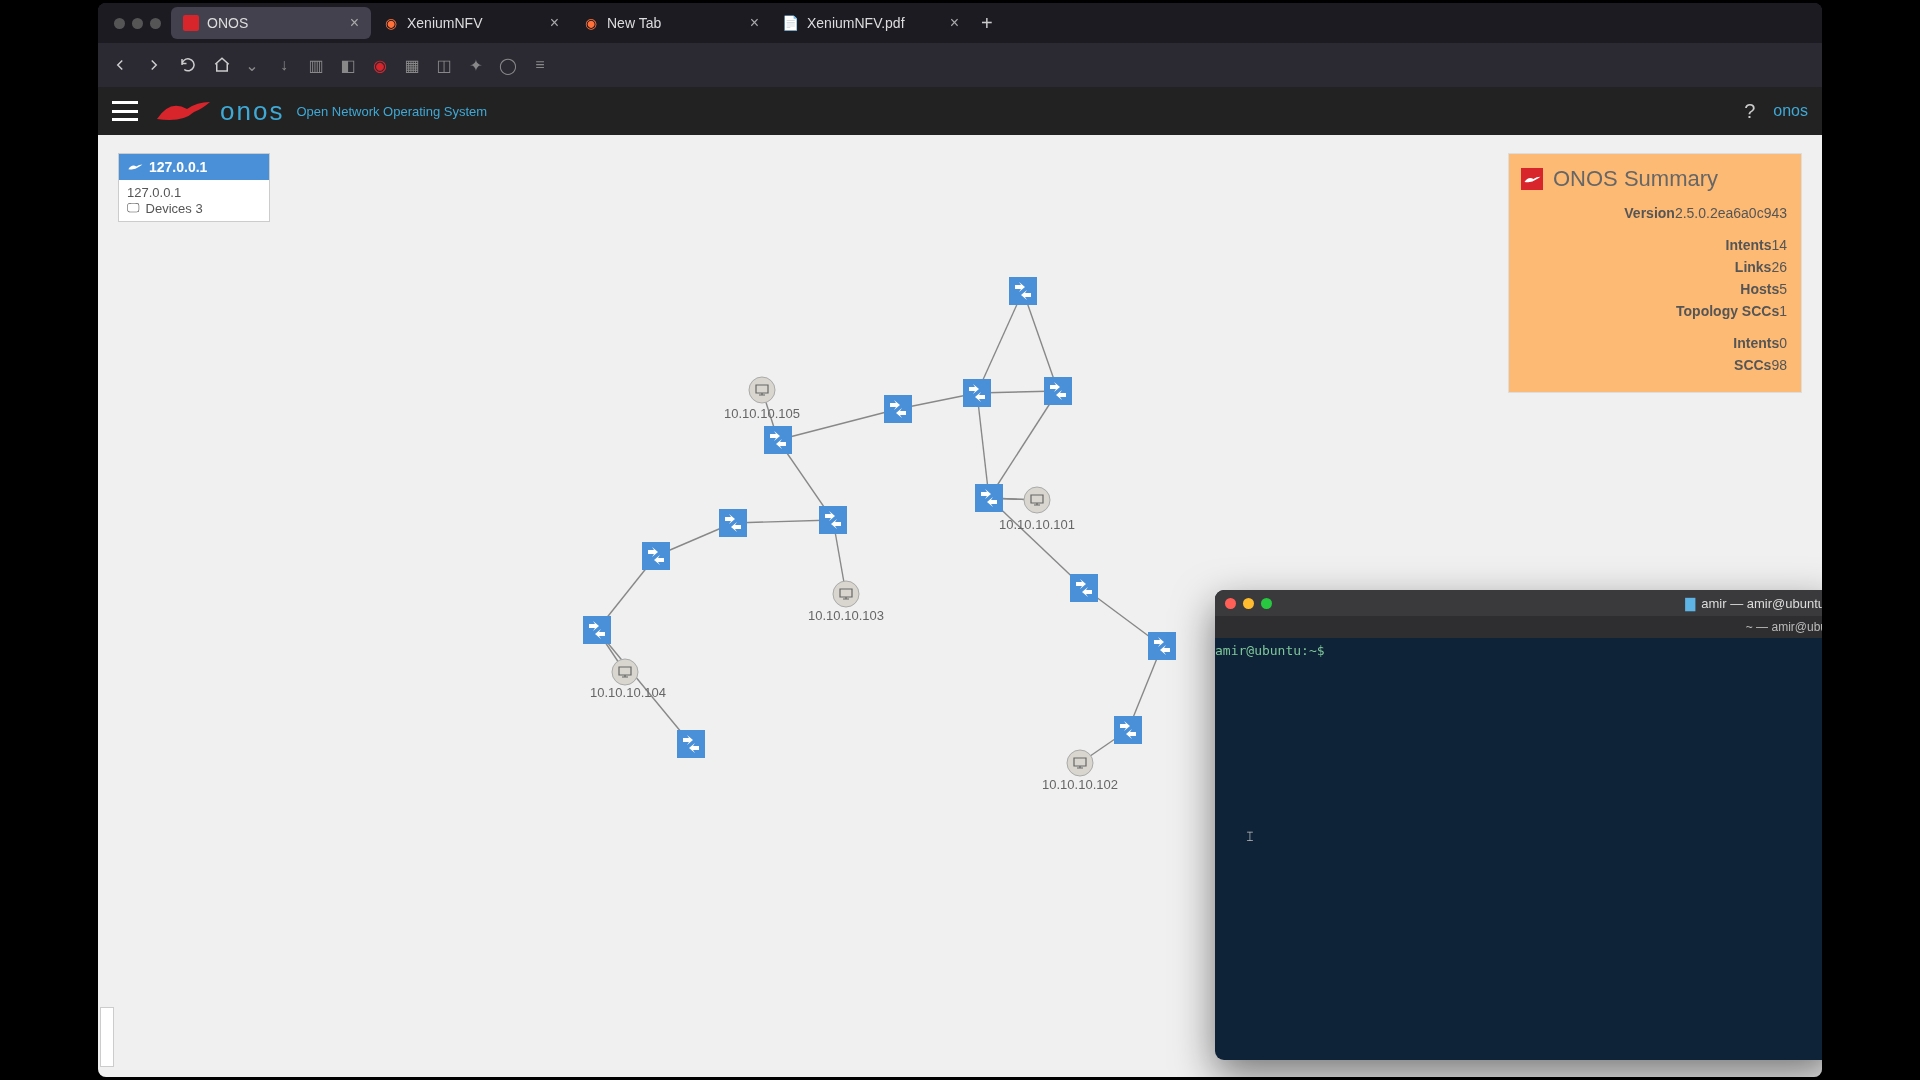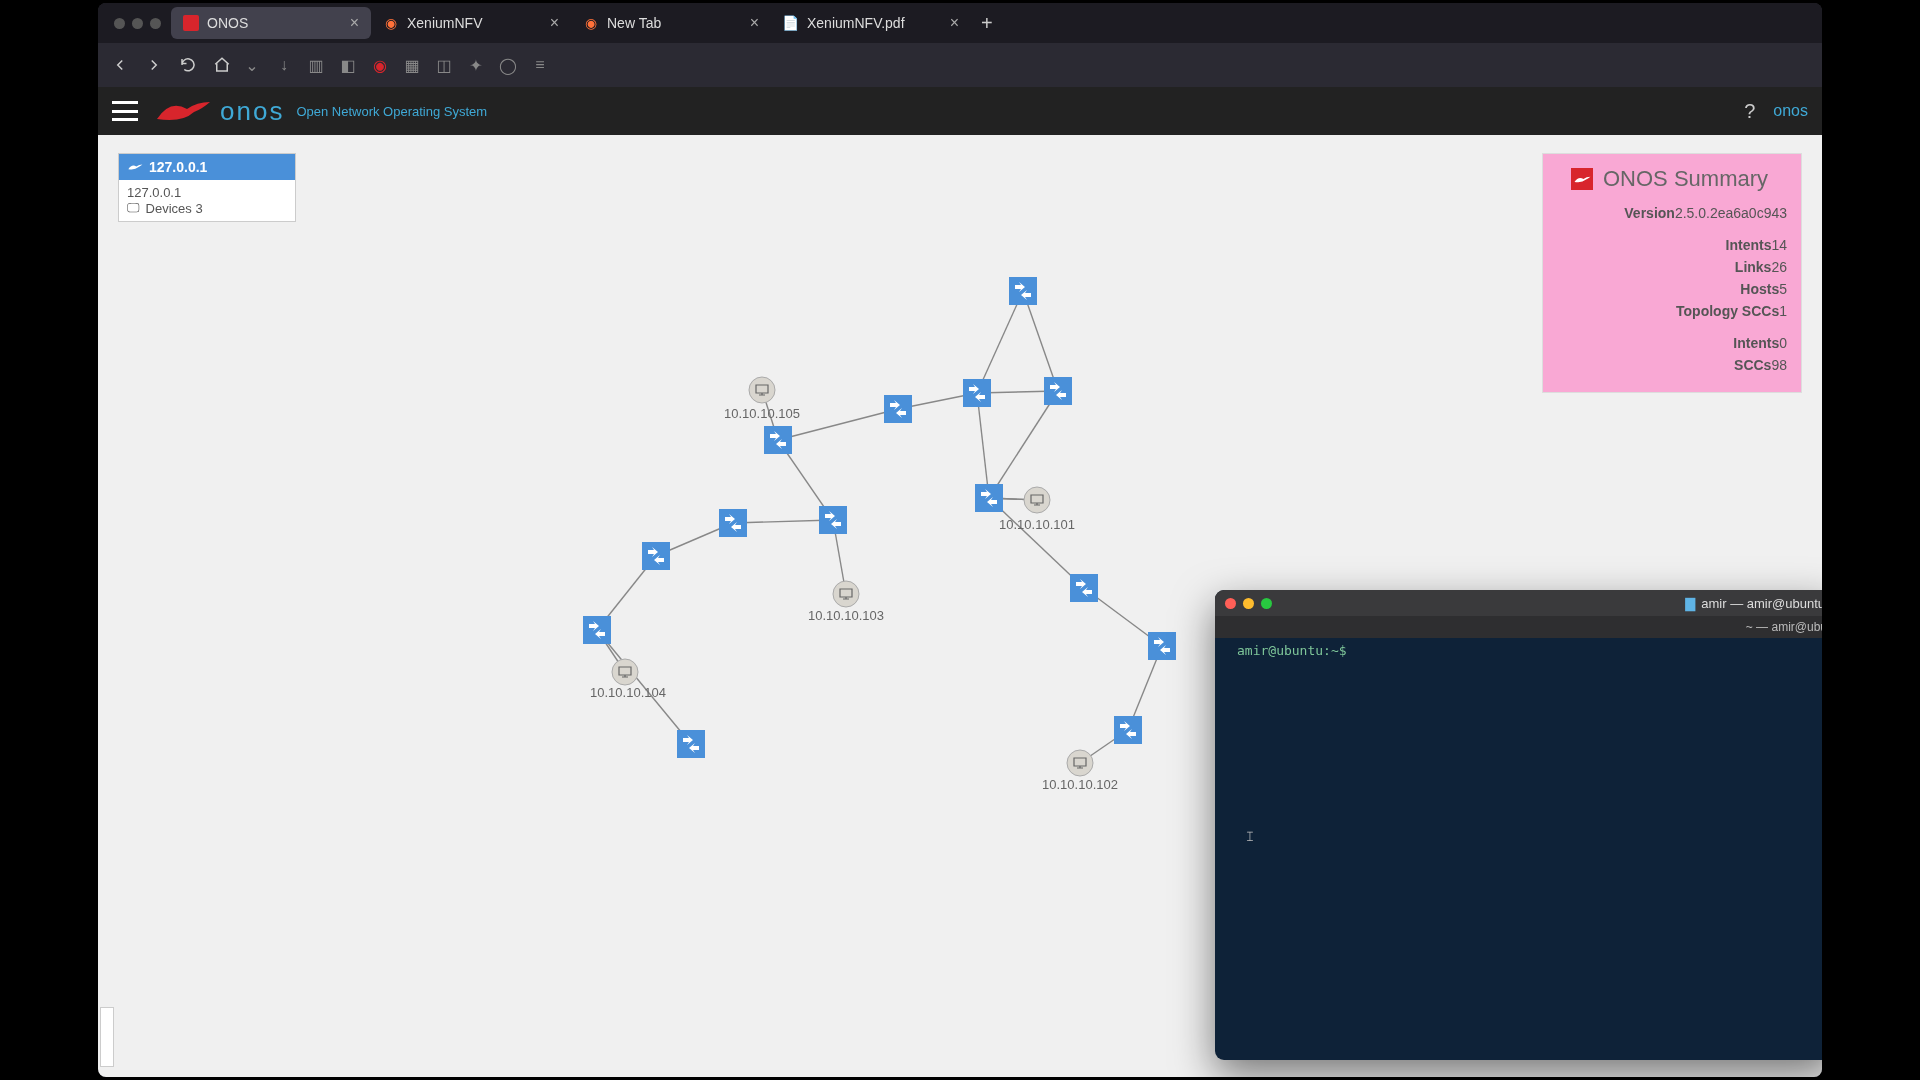--- a/index.html
+++ b/index.html
@@ -76,35 +76,35 @@
 .user{color:#3fa9d6;font-size:16px;}
 
 .canvas-area{
   position:relative; background:#f0f0f0;
   height: calc(100% - 40px - 44px - 48px);
   overflow:hidden;
 }
 
 .cluster-panel{
   position:absolute; left:20px; top:18px;
-  width:178px; background:#fff; border:1px solid #ccc;
+  width:152px; background:#fff; border:1px solid #ccc;
   font-size:13px; color:#555;
 }
 .cluster-head{
   background:#4a90d9;color:#fff;padding:5px 8px;font-weight:bold;
   display:flex;align-items:center;gap:6px;font-size:14px;
 }
 .cluster-body{padding:5px 8px;}
 .cluster-row{display:flex;align-items:center;gap:6px;}
 .cluster-row .dev-icon{font-size:13px;}
 
 .summary-panel{
   position:absolute; right:20px; top:18px;
-  width:260px; background:#f9a8d4; border:1px solid #ddd;
-  padding:12px 14px 16px 28px; color:#555; font-size:14px;
+  width:294px; background:#fdba74; border:1px solid #ddd;
+  padding:12px 14px 16px 12px; color:#555; font-size:14px;
 }
 .summary-title{display:flex;align-items:center;gap:10px;font-size:22px;color:#666;margin-bottom:10px;}
 .summary-title .sq{width:22px;height:22px;background:#d8252c;display:flex;align-items:center;justify-content:center;}
 .summary-row{display:flex;justify-content:flex-end;padding:3px 0;}
 .summary-row.bold .k{font-weight:bold;color:#555;}
 .summary-sep{height:10px;}
 
 .topo-svg{position:absolute;left:0;top:0;pointer-events:none;}
 .sw-node{fill:#4a90d9;}
 .sw-icon{fill:#fff;}
@@ -123,21 +123,21 @@
   height:26px;background:#3a3a3c;display:flex;align-items:center;padding:0 10px;
   color:#ddd;font-size:13px;
 }
 .term-dots{display:flex;gap:7px;}
 .term-dots span{width:11px;height:11px;border-radius:50%;}
 .td-r{background:#ff5f57;}.td-y{background:#febc2e;}.td-g{background:#28c840;}
 .term-title{margin-left:auto;display:flex;align-items:center;gap:6px;}
 .term-folder{color:#5fb4e6;}
 .term-tabs{height:22px;background:#2e2e30;color:#bbb;font-size:12px;display:flex;align-items:center;justify-content:flex-end;padding:0 8px;}
 .term-body{
-  padding:4px 22px;font-family:Menlo,Consolas,monospace;font-size:13px;
+  padding:4px 0;font-family:Menlo,Consolas,monospace;font-size:13px;
   color:#cfe3d4;line-height:1.35;
 }
 .tp-user{color:#7ec699;}
 .tp-cmd{color:#d4e6ef;}
 .tp-cursor{display:inline-block;width:8px;height:14px;background:#9fb8c9;vertical-align:text-bottom;}
 .term-caret{color:#bbb;font-size:14px;position:absolute;left:30px;top:238px;}
 
 .hidden-anchor{position:absolute;left:2px;bottom:10px;width:14px;height:60px;background:#fff;border:1px solid #ccc;}
 </style>
 </head>

